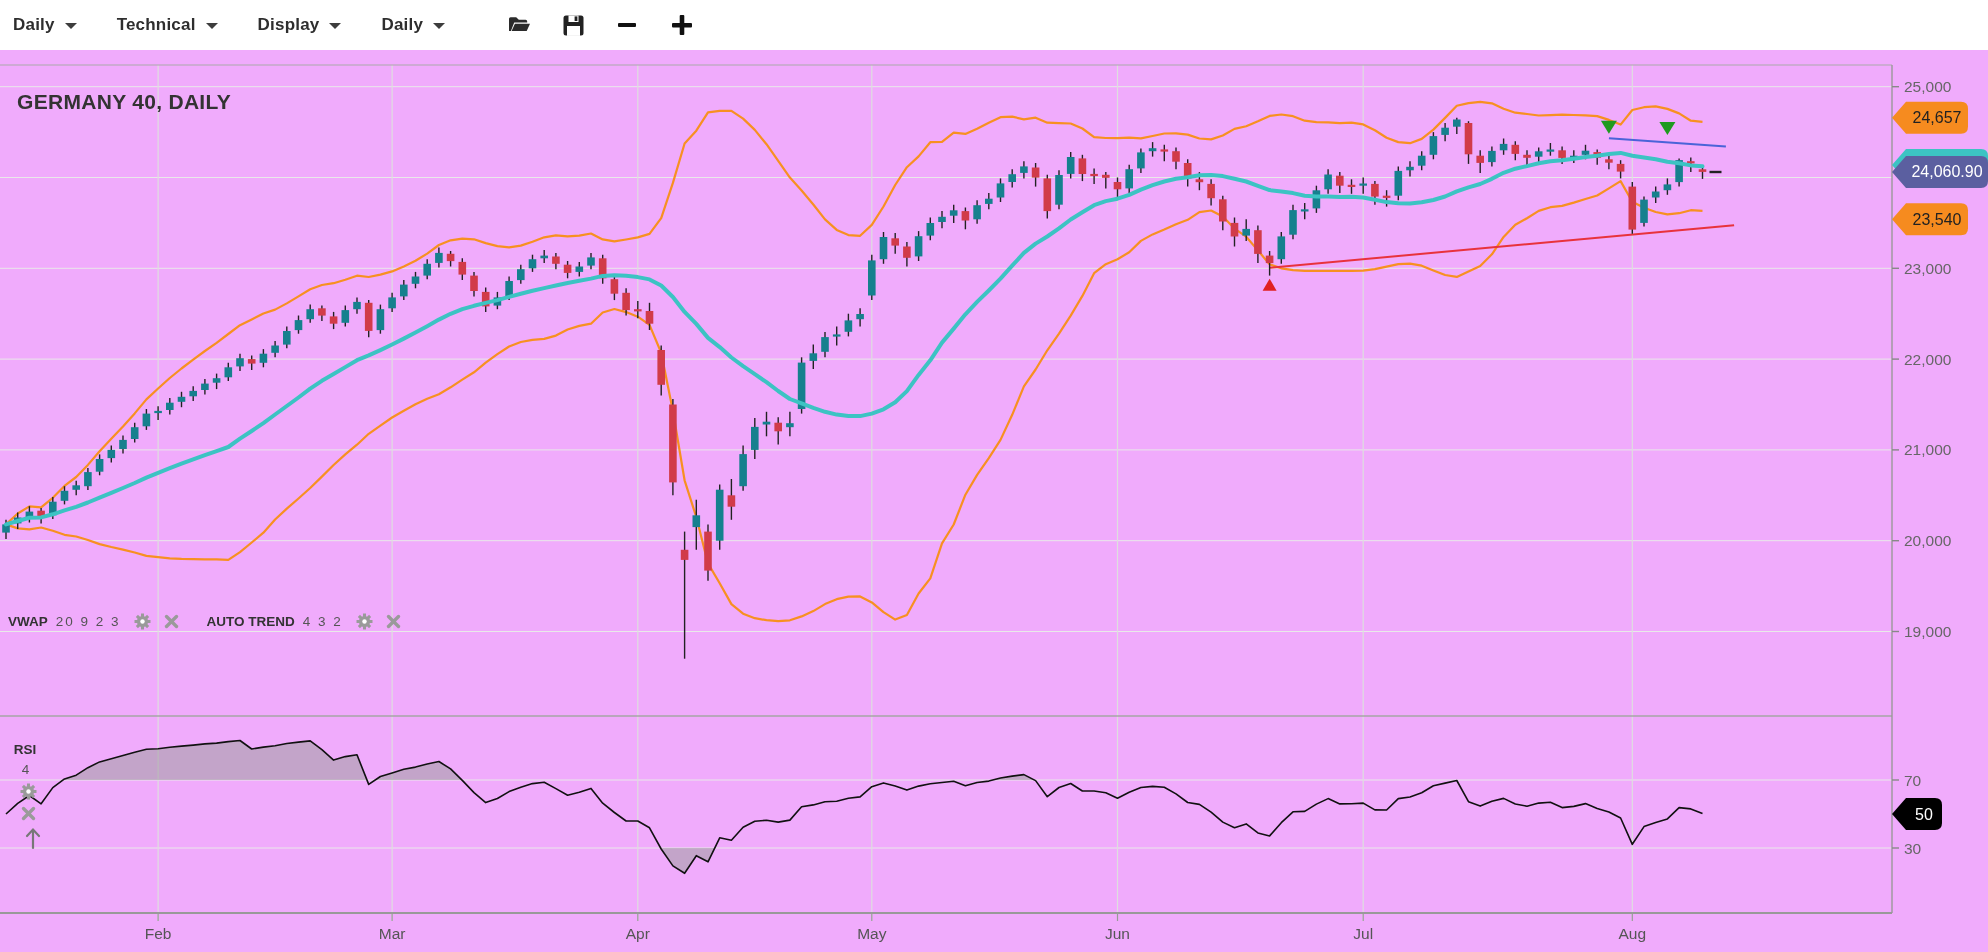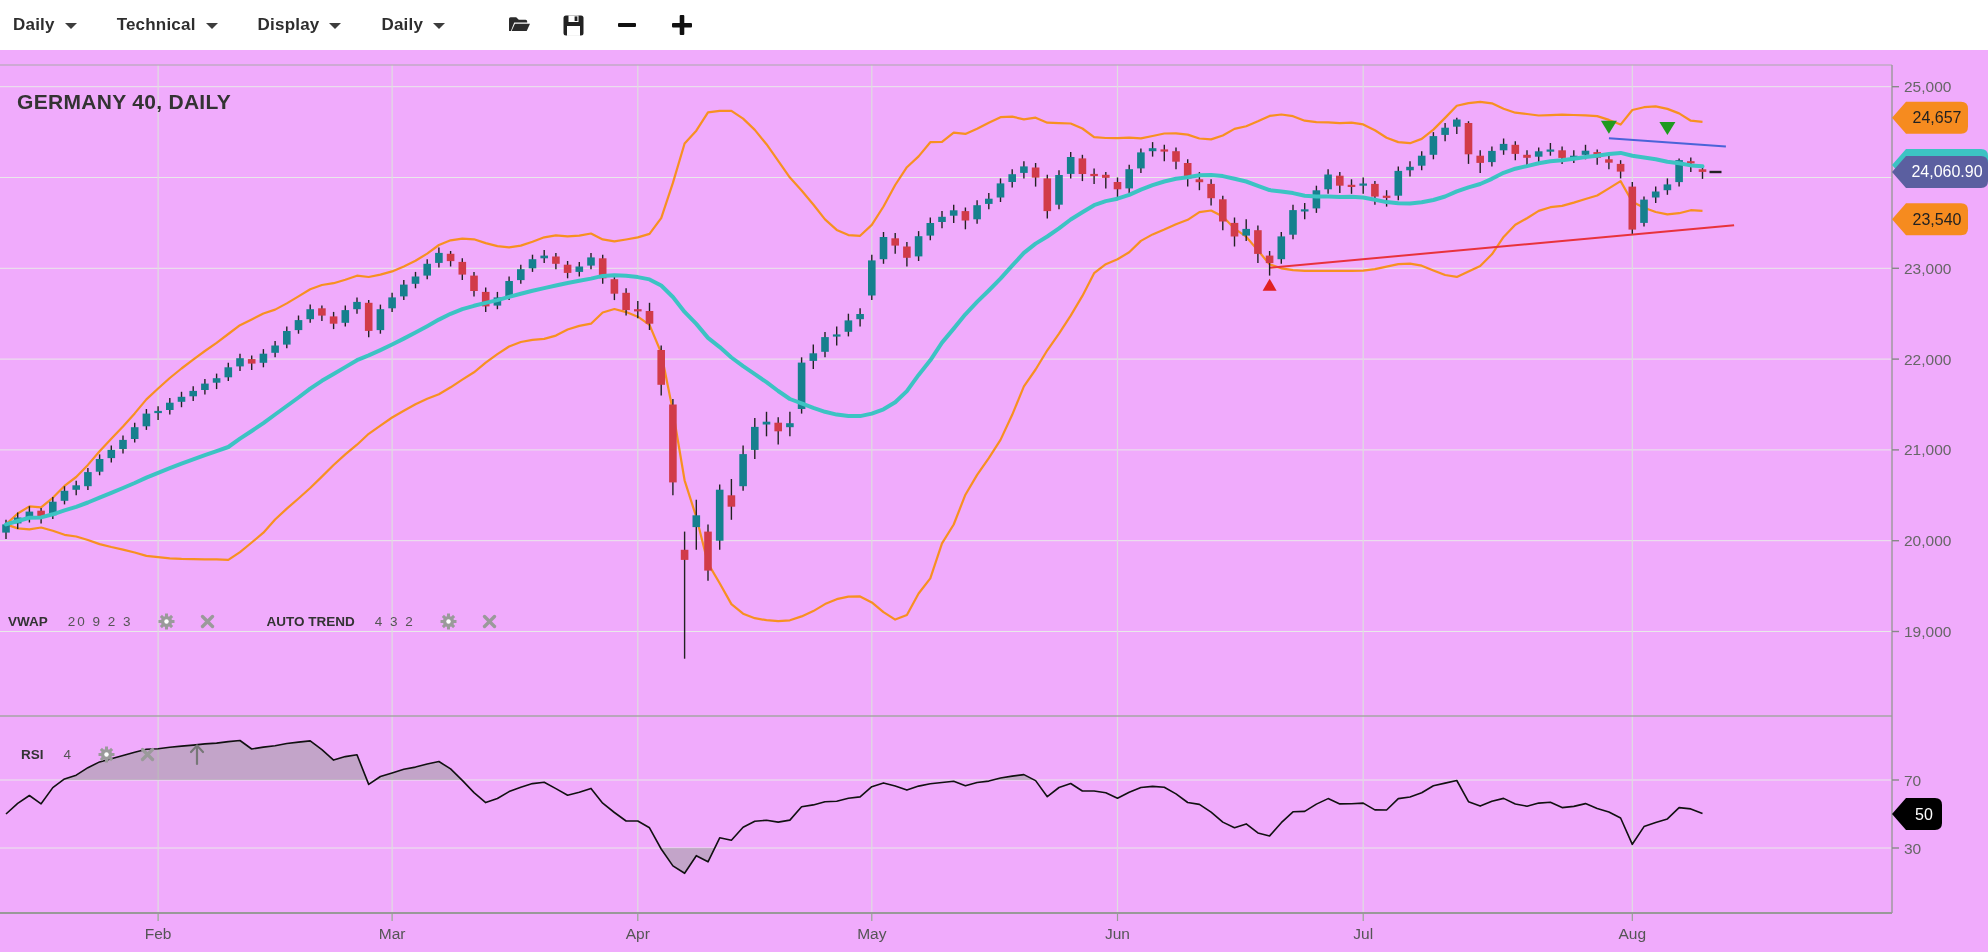--- a/index.html
+++ b/index.html
@@ -11,23 +11,23 @@
            padding-left:13px;z-index:6;background:#fff;}
   .menu-item{display:flex;align-items:center;margin-right:40px;cursor:pointer;}
   .menu-item span{font-size:17px;font-weight:700;color:#2e2e2e;letter-spacing:.2px;}
   .caret{width:0;height:0;border-left:6px solid transparent;border-right:6px solid transparent;
          border-top:6px solid #3d3d3d;margin-left:10px;margin-top:2px;}
   .tool-icon{display:flex;align-items:center;justify-content:center;margin-right:30px;cursor:pointer;}
   .tool-icon.first{margin-left:22px;}
   
   .overlay{position:absolute;z-index:5;display:flex;align-items:center;}
   .chart-title{left:17px;top:90px;font-size:21px;font-weight:700;color:#333;letter-spacing:.3px;}
-  .ind-row{gap:17px;text-align:center;}
+  .ind-row{gap:5px;text-align:center;}
   .vwap-row{left:8px;top:612px;}
-  .rsi-row{left:21px;top:742px;}
+  .rsi-row{left:8px;top:742px;flex-direction:column;}
   .ind-name{font-size:13.5px;font-weight:700;color:#333;}
   .ind-params{font-size:13.5px;color:#555;margin-left:3px;letter-spacing:2px;}
   .ind-icon{margin-left:7px;cursor:pointer;display:flex;align-items:center;}
   .gap{width:18px;}
 </style>
 </head>
 <body>
 
 <div class="app">
 

